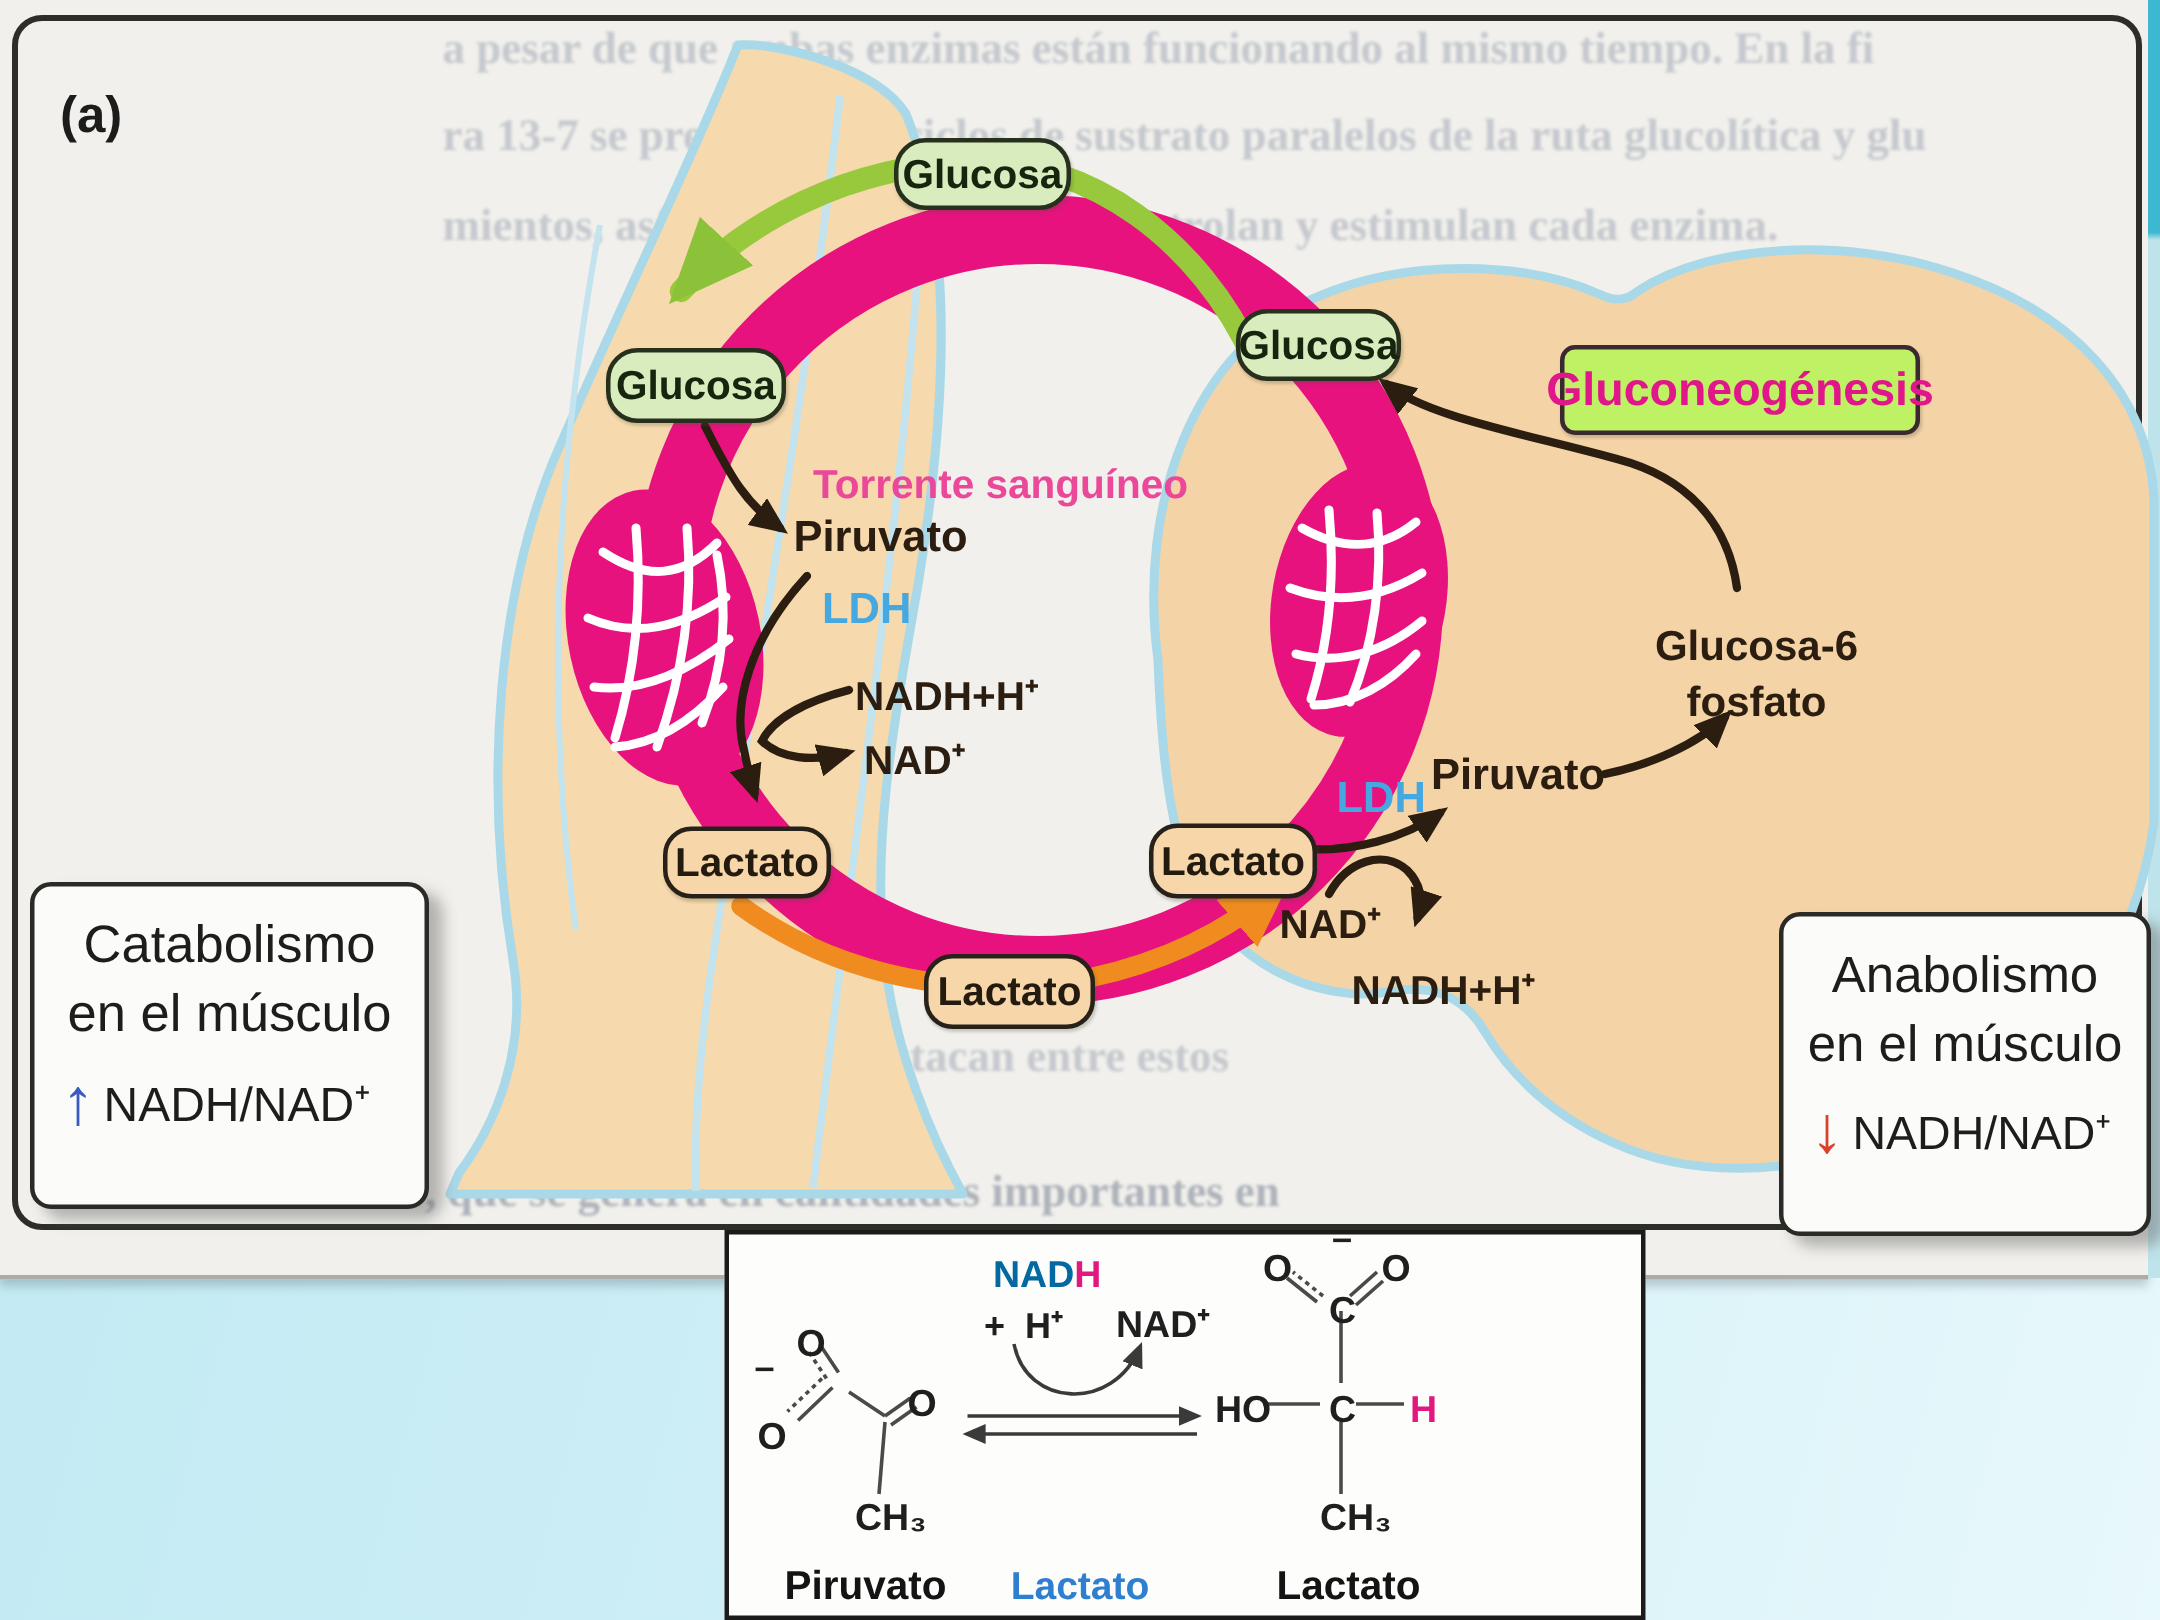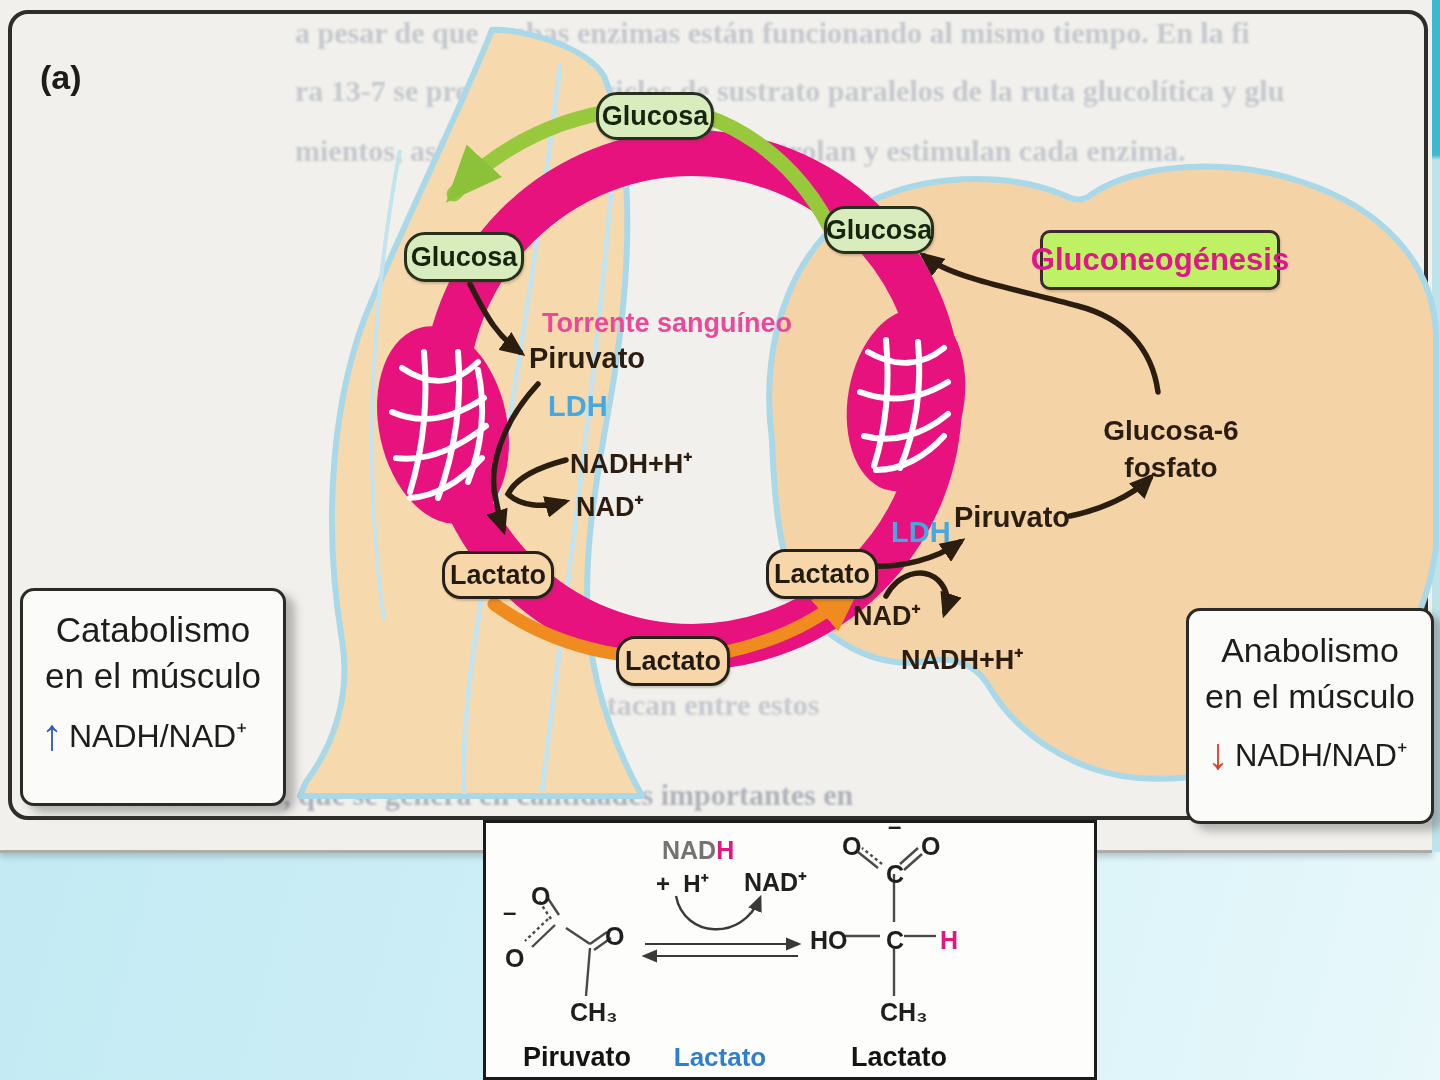--- a/index.html
+++ b/index.html
@@ -45,21 +45,21 @@
   .ratio-row .arrow.down{color:#d8432a;}
   .ratio-row .ratio{font-size:32px;font-weight:500;}
   
   #chem-box{left:483px;top:820px;width:608px;height:254px;background:#fdfdfc;
         border:3px solid #1b1b1b;z-index:7;}
   #chem-svg{left:483px;top:820px;z-index:8;}
   .chem{z-index:9;font-weight:bold;color:#1f1f1f;white-space:pre;font-size:25px;}
   .chem.name{font-size:27px;color:#141414;}
   .chem.enz{color:#2f7fd0;font-size:26px;text-align:center;line-height:34px;}
   .chem.pinkH{color:#e0187f;}
-  .chem .nad-b{color:#737373;}
+  .chem .nad-b{color:#0369a1;}
   .chem .h-p{color:#e0187f;}
 </style>
 </head>
 <body>
 
 <div class="abs" id="page"></div>
 <div class="abs" id="edge-strip"></div>
 
 <span class="abs ghost" style="left:295px;top:16px;">a pesar de que ambas enzimas están funcionando al mismo tiempo. En la fi</span>
 <span class="abs ghost" style="left:295px;top:74px;">ra 13-7 se presentan los ciclos de sustrato paralelos de la ruta glucolítica y glu</span>

